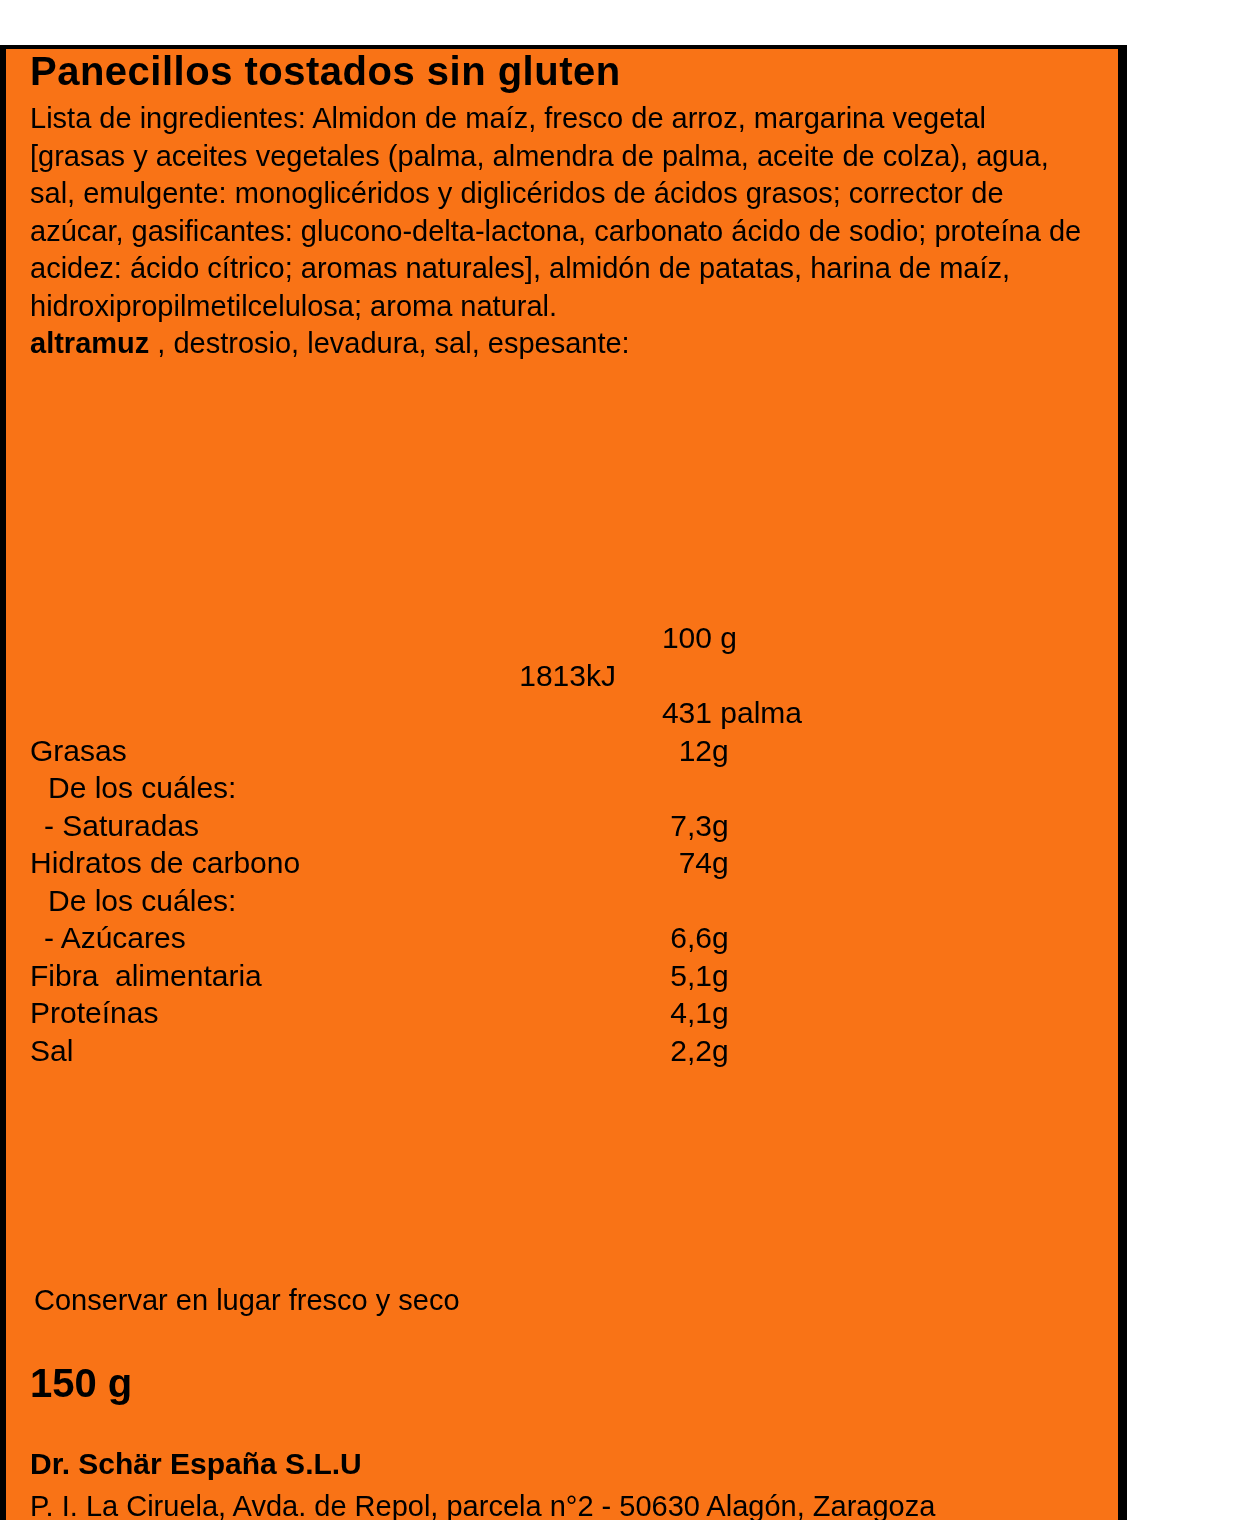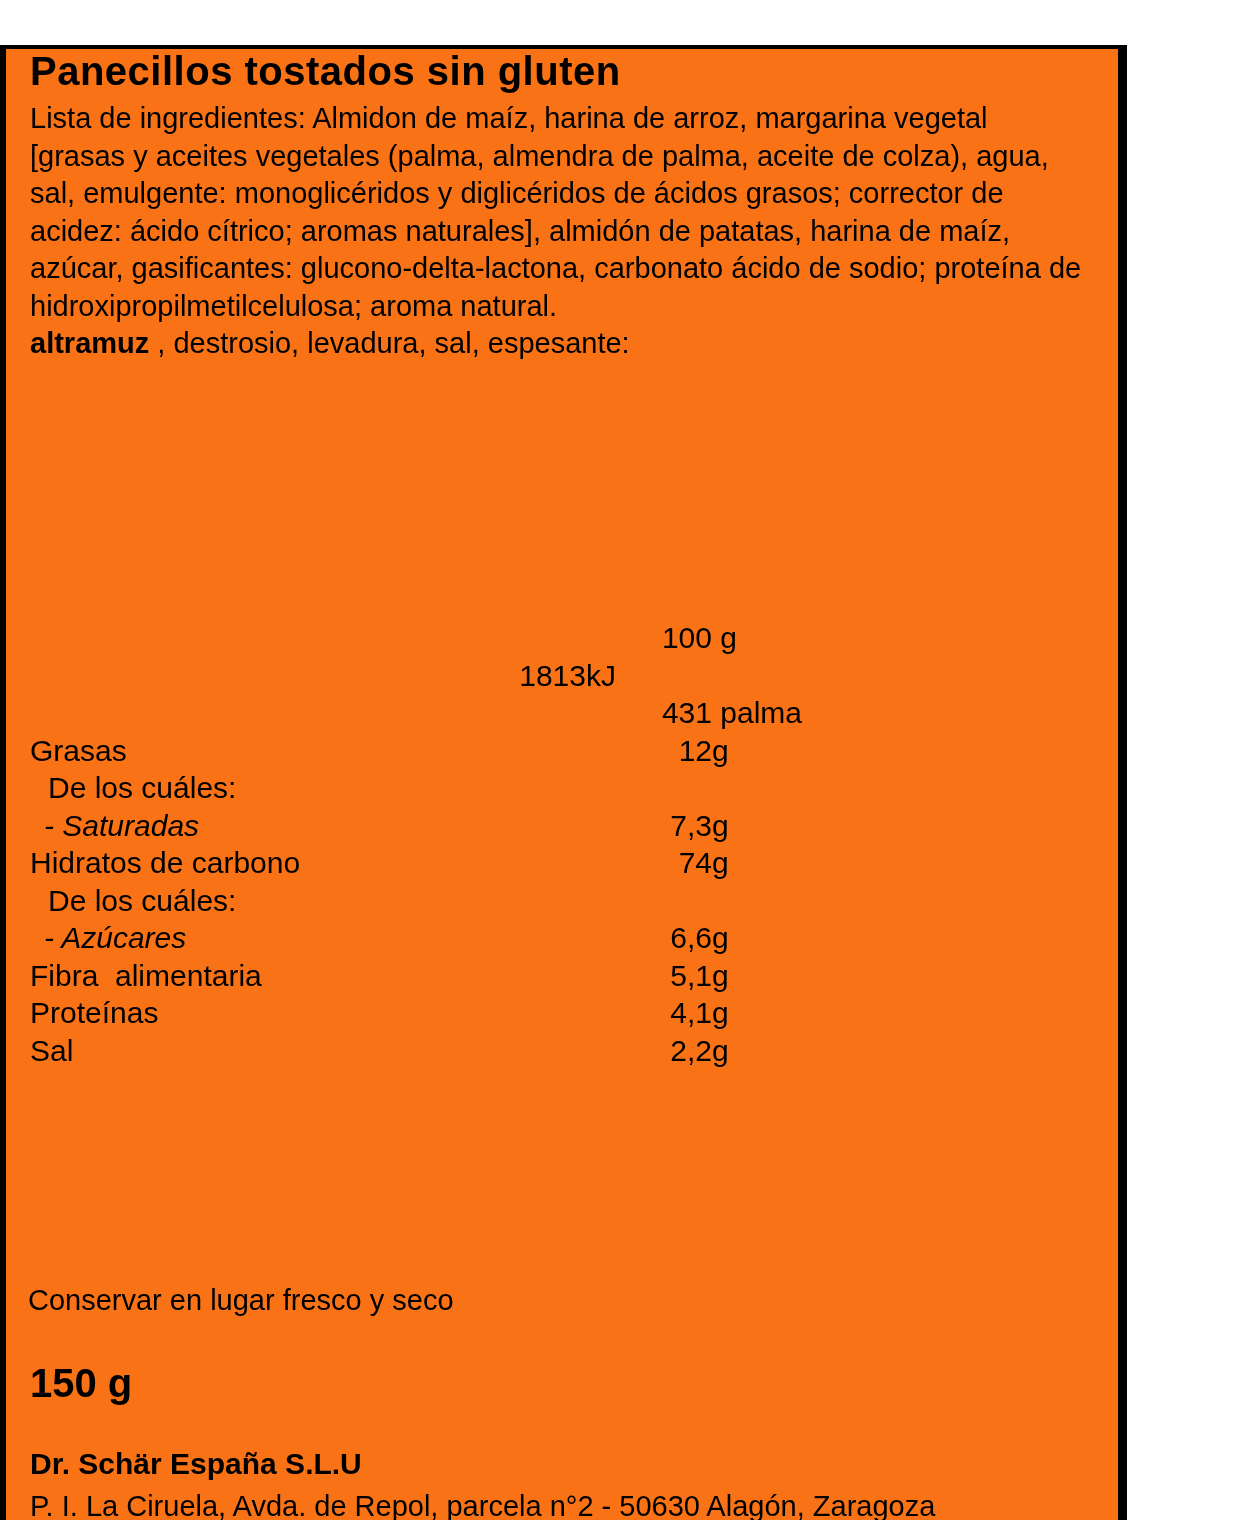--- a/index.html
+++ b/index.html
@@ -52,25 +52,25 @@
   .nrow {
     display: grid;
     grid-template-columns: 556px 126px 1fr;
     height: 37.5px;
     line-height: 37.5px;
   }
   .nlabel { white-space: pre; }
   .nnum   { text-align: right; white-space: pre; }
   .nunit  { text-align: left; white-space: pre; }
   .ind1 .nlabel { padding-left: 18px; }
-  .ind2 .nlabel { padding-left: 14px; font-style: italic; }
+  .ind2 .nlabel { padding-left: 14px; }
 
   .storage {
     position: absolute;
-    left: 28px;
+    left: 34px;
     top: 1237px;
     font-size: 29px;
     line-height: 37.5px;
     white-space: pre;
     text-align: right;
   }
   .weight {
     position: absolute;
     left: 30px;
     top: 1320px;
@@ -99,25 +99,25 @@
 </style>
 </head>
 <body>
 
 <div class="page">
   <div class="frame"></div>
 
   <h1 class="title">Panecillos tostados sin gluten</h1>
 
   <div class="ingredients">
-    <div class="iline">Lista de ingredientes: Almidon de maíz, harina de arroz, margarina vegetal</div>
+    <div class="iline">Lista de ingredientes: Almidon de maíz, fresco de arroz, margarina vegetal</div>
     <div class="iline">[grasas y aceites vegetales (palma, almendra de palma, aceite de colza), agua,</div>
     <div class="iline">sal, emulgente: monoglicéridos y diglicéridos de ácidos grasos; corrector de</div>
+    <div class="iline">azúcar, gasificantes: glucono-delta-lactona, carbonato ácido de sodio; proteína de</div>
     <div class="iline">acidez: ácido cítrico; aromas naturales], almidón de patatas, harina de maíz,</div>
-    <div class="iline">azúcar, gasificantes: glucono-delta-lactona, carbonato ácido de sodio; proteína de</div>
     <div class="iline">hidroxipropilmetilcelulosa; aroma natural.</div>
     <div class="iline"><b class="allergen">altramuz</b><span> , destrosio, levadura, sal, espesante:</span></div>
   </div>
 
   <div class="ntable">
     <div class="nrow">
       <span class="nlabel"></span>
       <span class="nnum">100</span>
       <span class="nunit"> g</span>
     </div>

